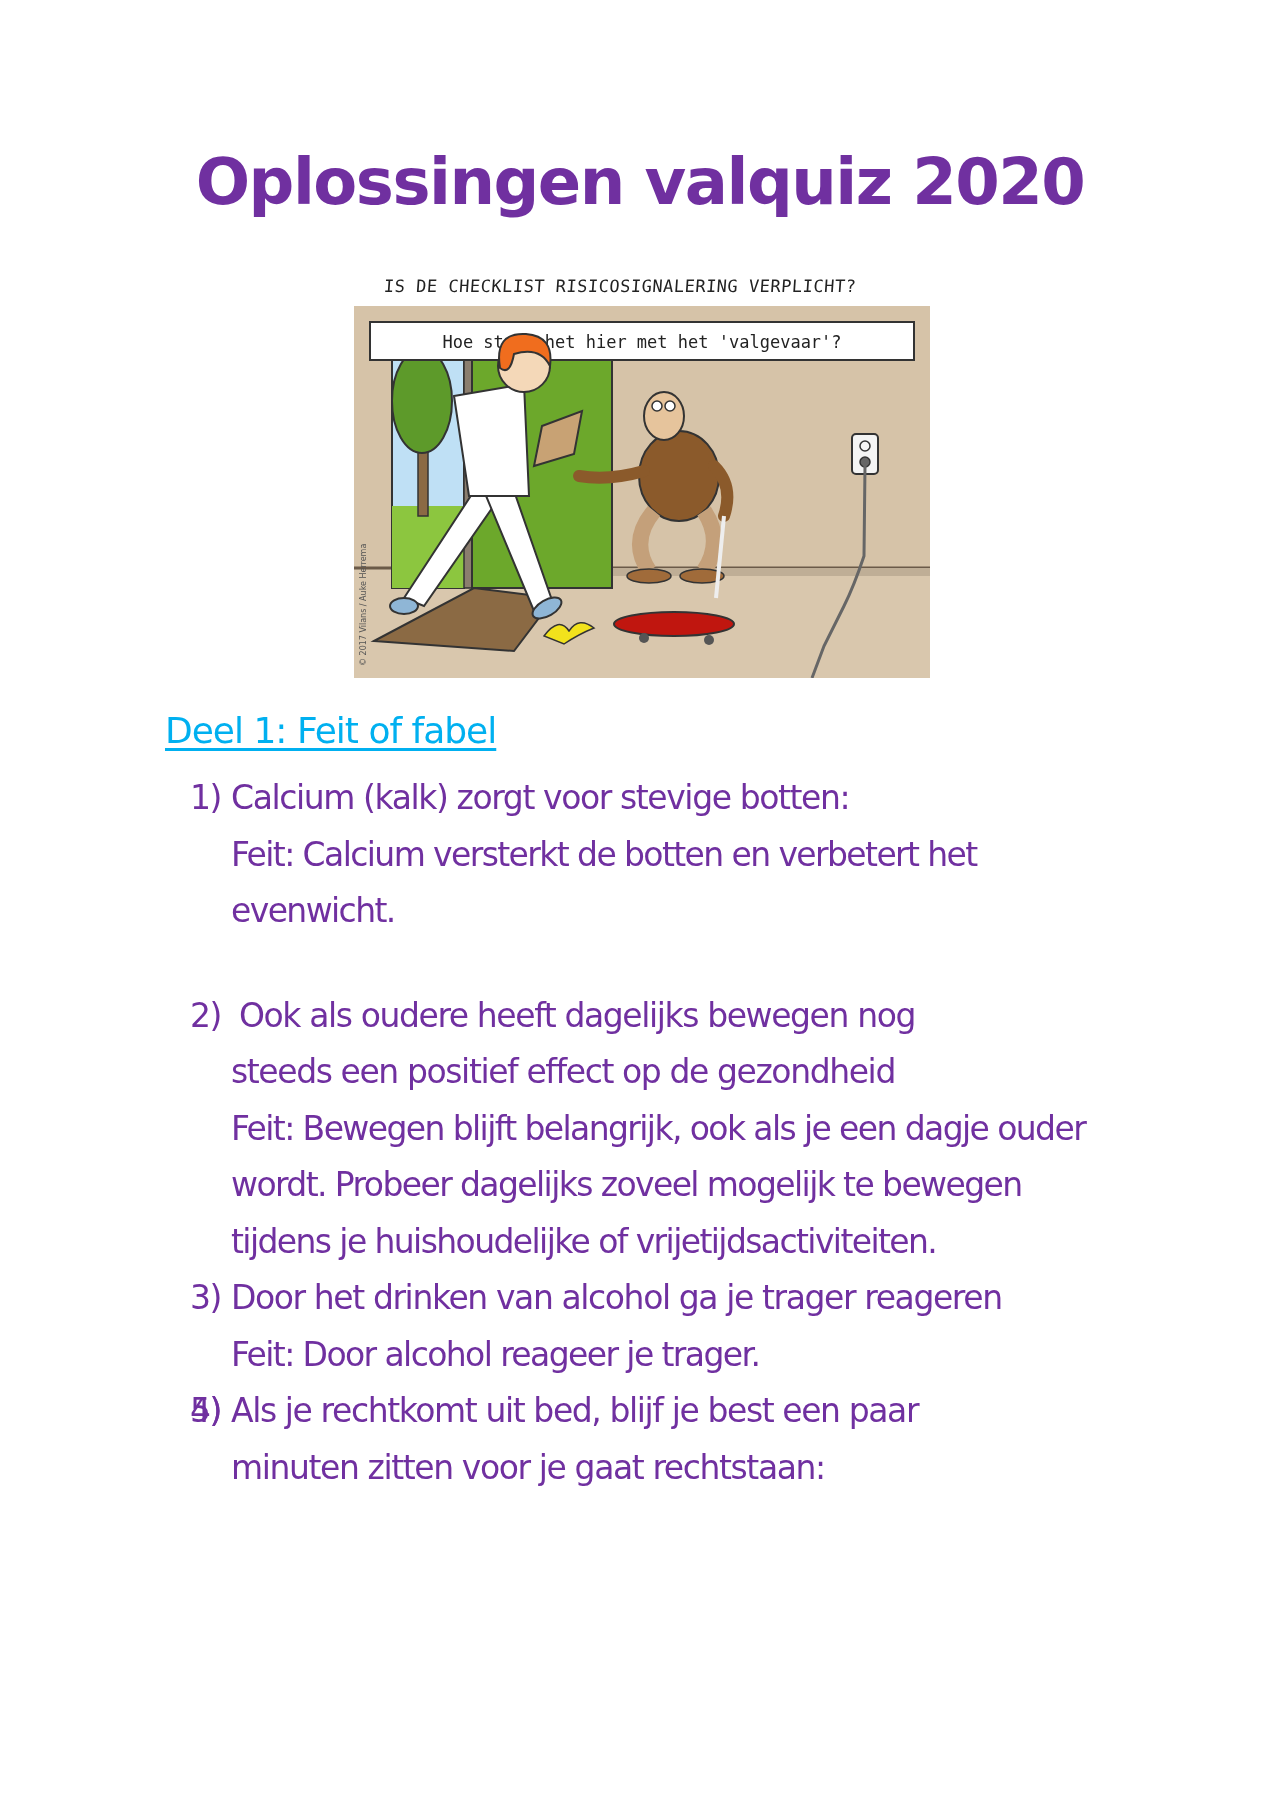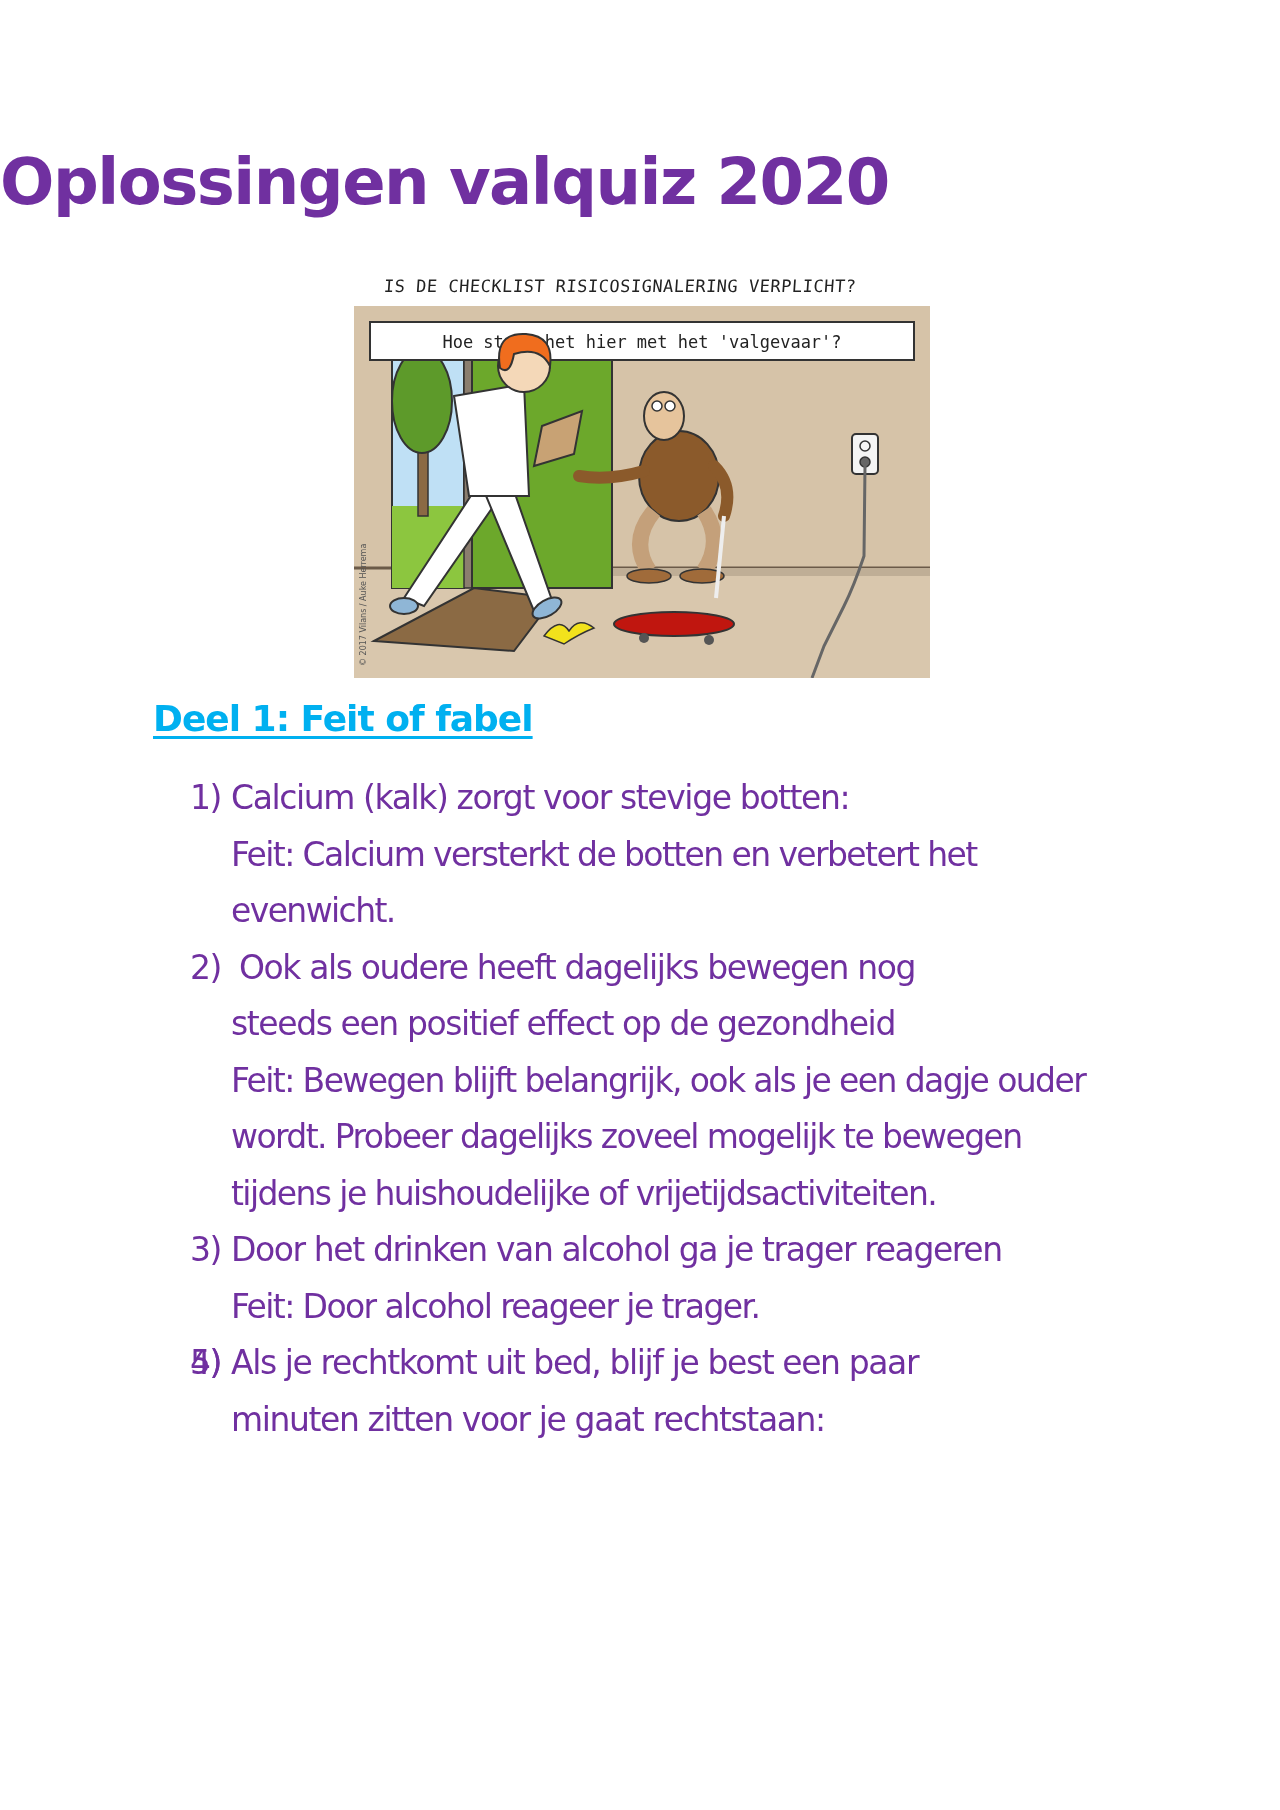--- a/index.html
+++ b/index.html
@@ -14,20 +14,21 @@
       overflow: hidden;
       font-family: "Liberation Sans", sans-serif;
       color: #7030a0;
     }
     .page-title {
       position: absolute;
       left: 0;
       width: 1280px;
       top: 142;
       top: 142px;
+      text-align: center;
       font-family: "DejaVu Sans", sans-serif;
       font-weight: bold;
       font-size: 64px;
       letter-spacing: -1.5px;
       line-height: 80px;
       color: #7030a0;
       margin: 0;
     }
     
     .cartoon-caption {
@@ -54,28 +55,28 @@
       font-family: "DejaVu Sans Mono", monospace;
       font-size: 17px;
       fill: #222;
     }
     
     .section-heading {
       position: absolute;
       left: 153px;
       top: 694px;
       font-family: "DejaVu Sans", sans-serif;
-      font-weight: bold;
+      font-weight: normal;
       font-size: 36px;
       letter-spacing: -1px;
       color: #00b0f0;
       text-decoration: underline;
       text-decoration-thickness: 3px;
       text-underline-offset: 5px;
-      margin: 0;
+      margin: 12px;
       line-height: 50px;
     }
     
     .quiz-list {
       position: absolute;
       left: 190px;
       top: 770px;
       width: 960px;
       margin: 0;
       padding: 0;
@@ -97,21 +98,21 @@
     }
     .quiz-statement {
       display: block;
       font-weight: normal;
     }
     .quiz-answer {
       display: block;
       font-weight: normal;
       letter-spacing: -1.6px;
     }
-    .indent-first { text-indent: 8px; }
+    .indent-first { text-indent: 8px; margin-top: 48px; }
   </style>
 </head>
 <body>
 
 <h1 class="page-title">Oplossingen valquiz 2020</h1>
 
 <div class="cartoon-caption">Is de checklist risicosignalering verplicht?</div>
 
 <svg class="cartoon" viewBox="0 0 576 372" xmlns="http://www.w3.org/2000/svg">
 

